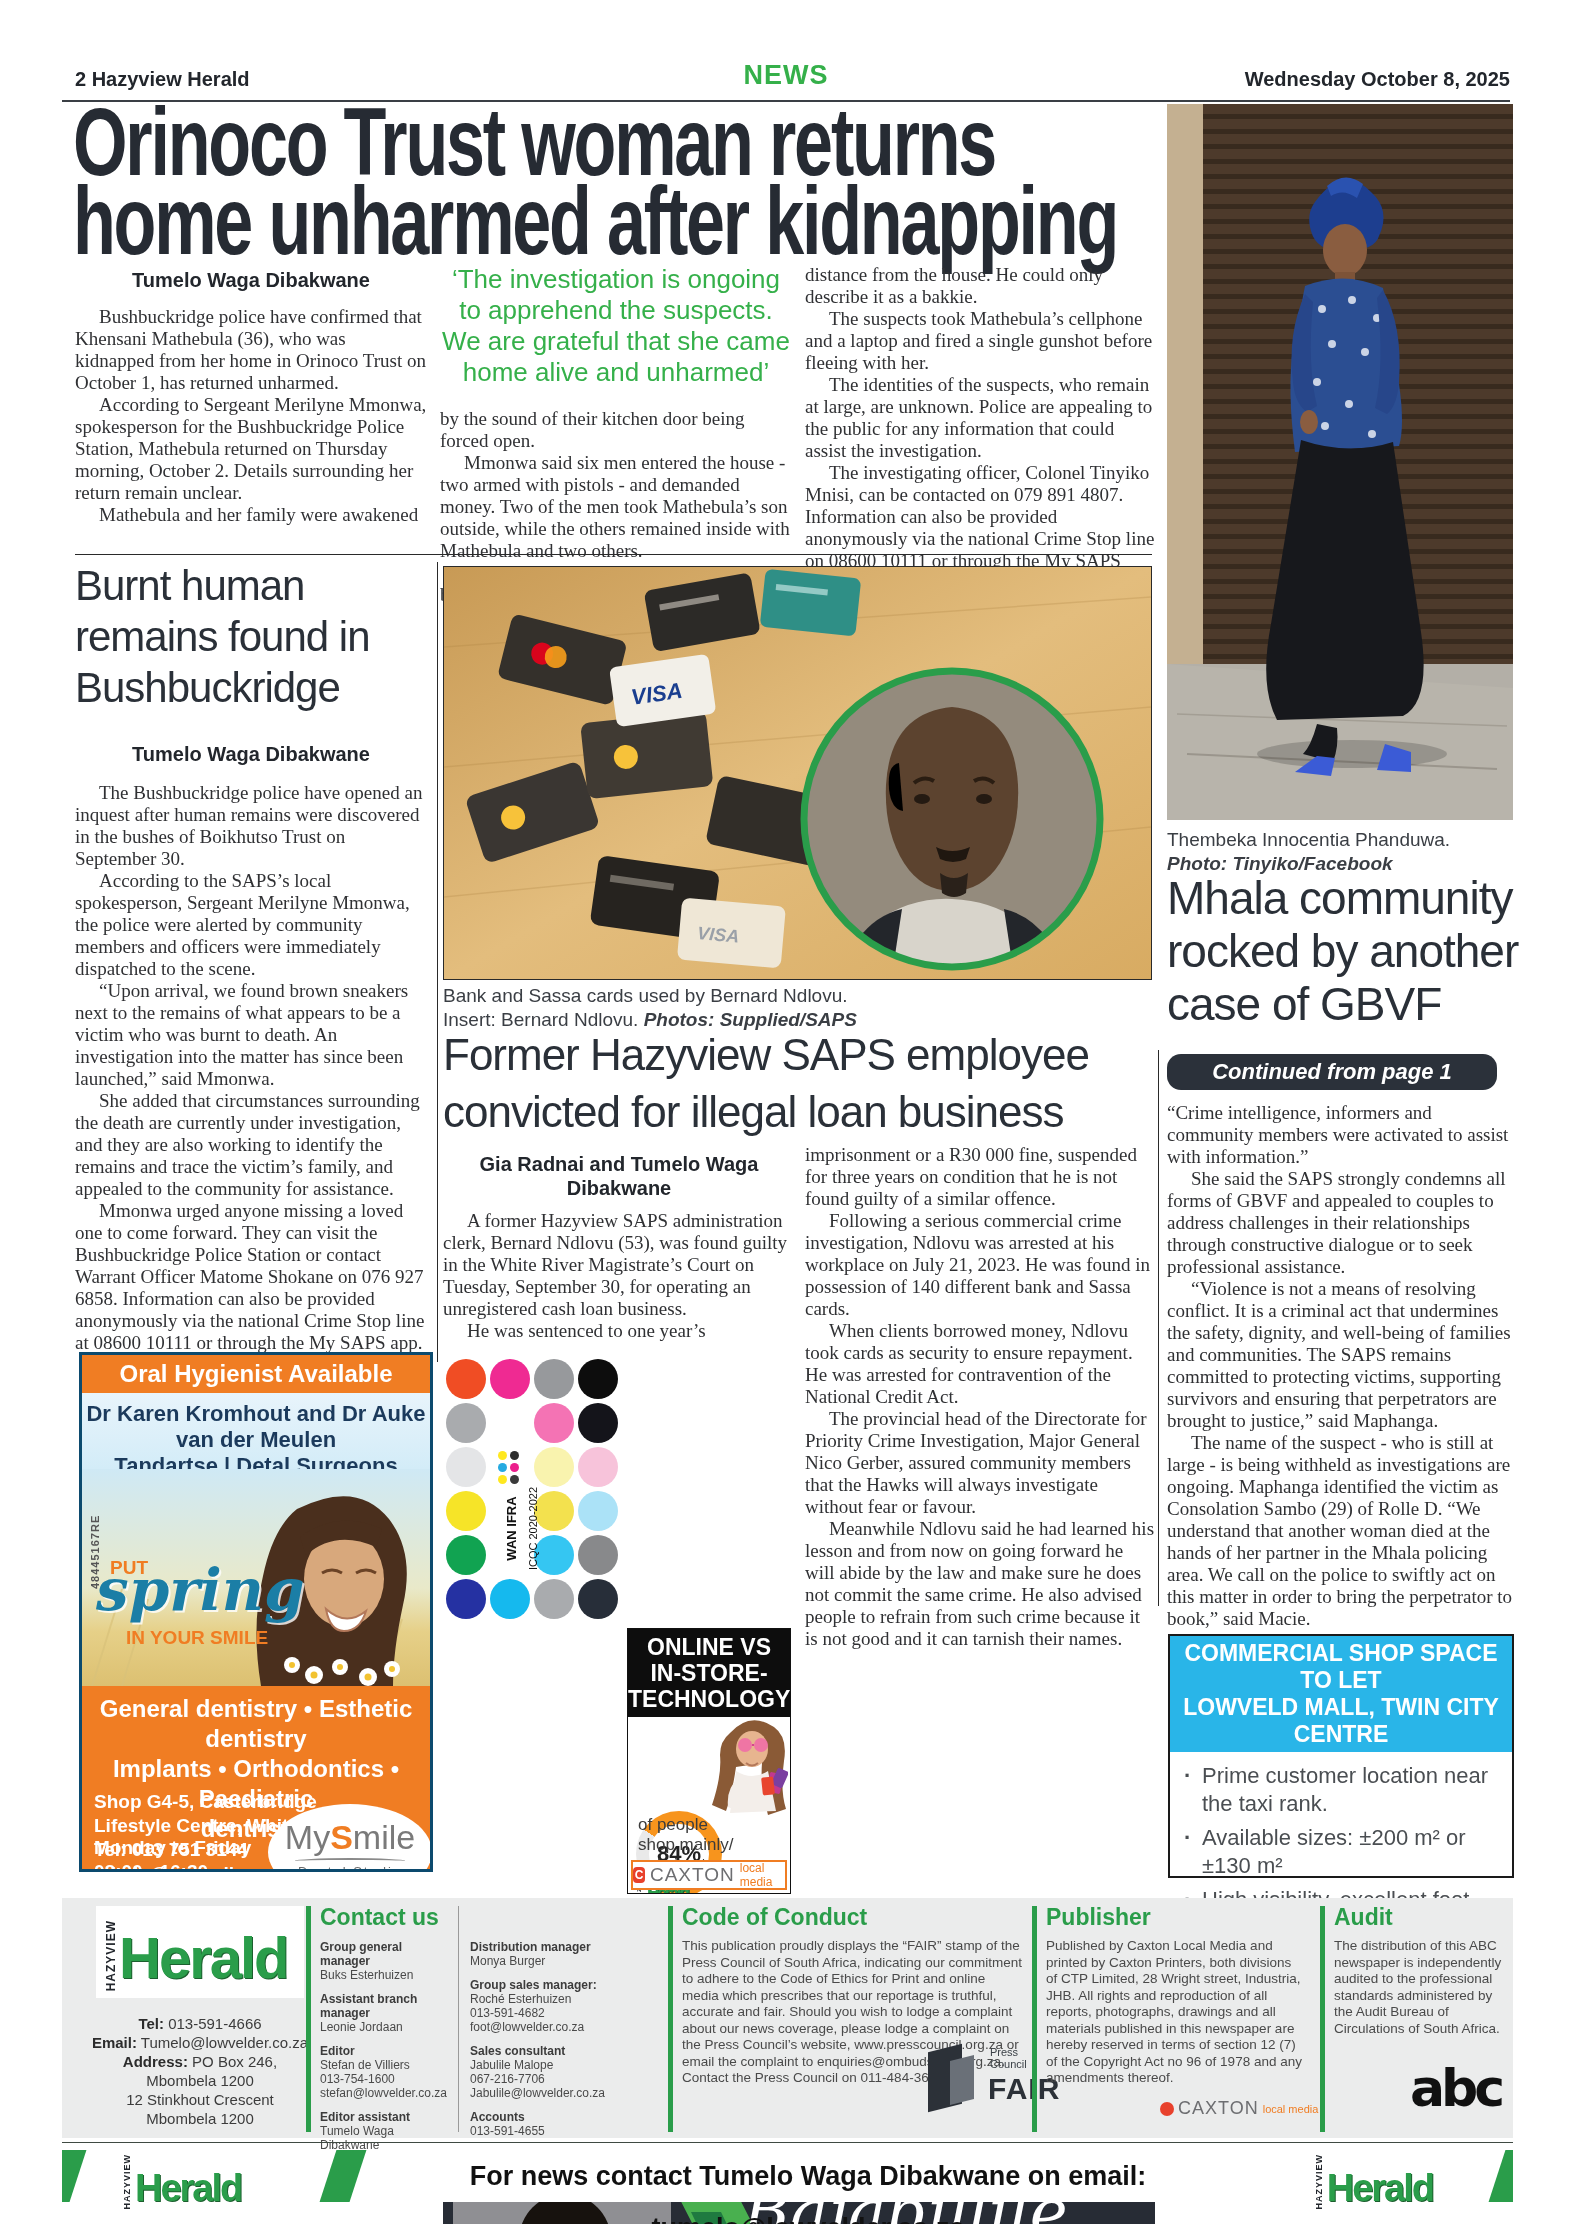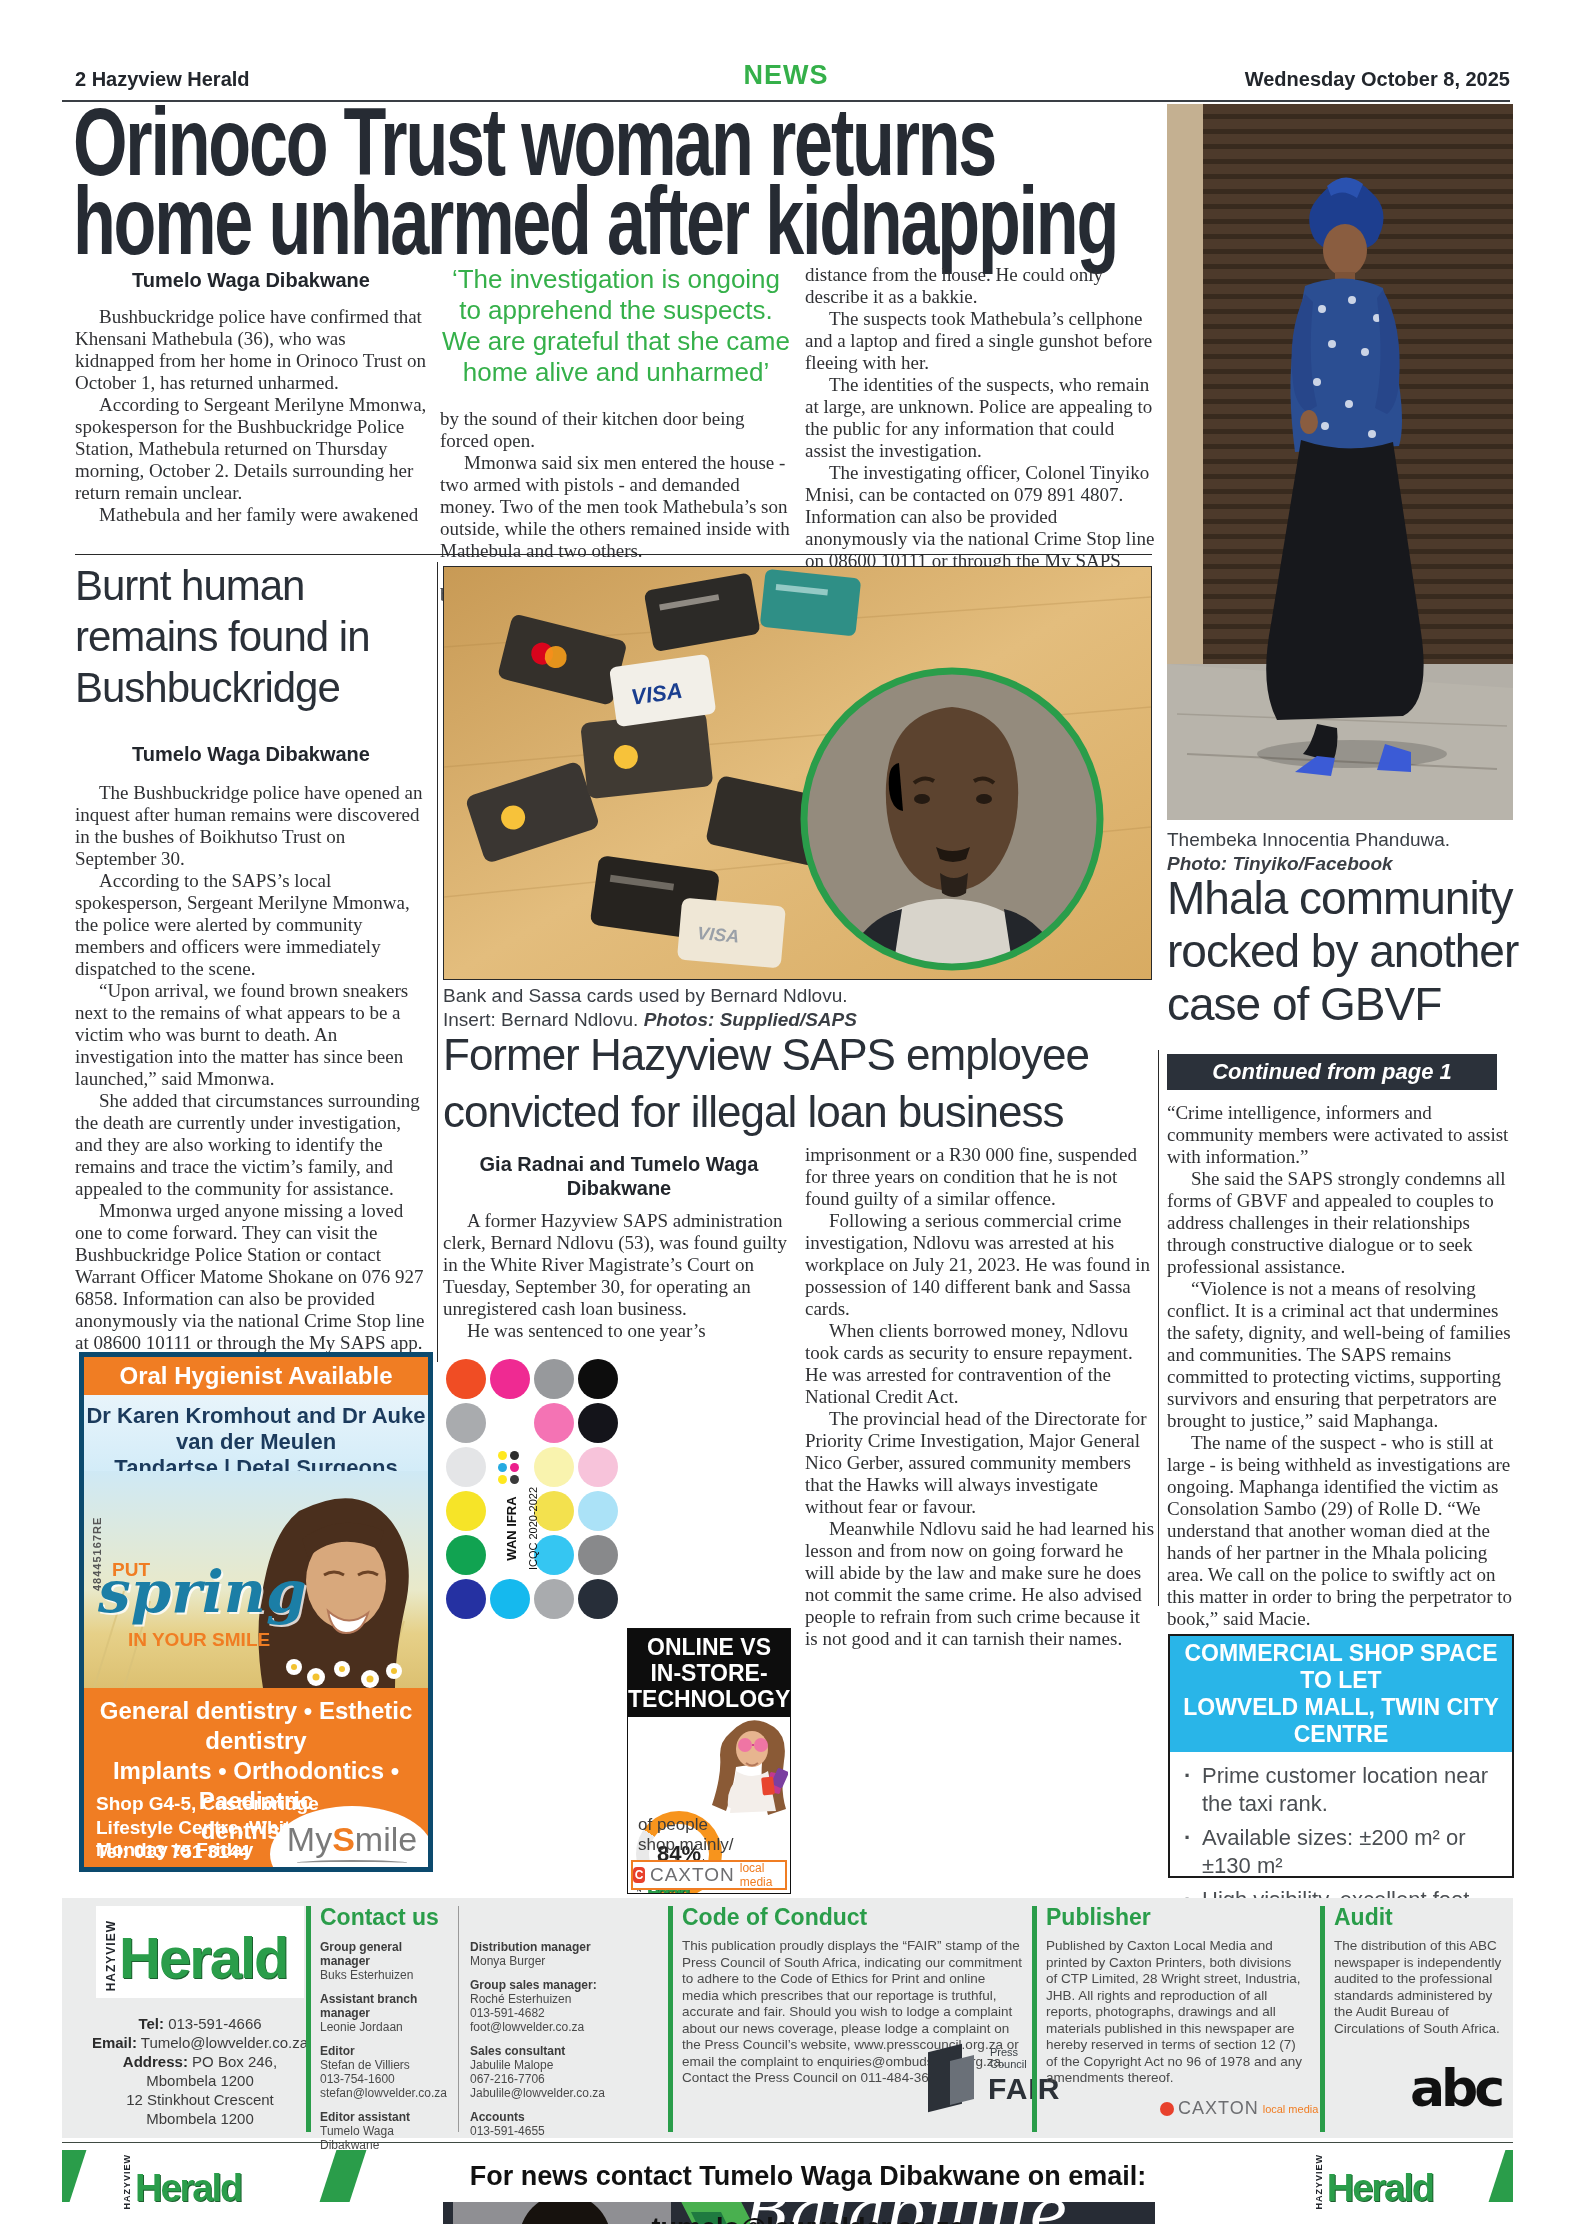--- a/index.html
+++ b/index.html
@@ -16,30 +16,30 @@
   .sec-hl{font:400 42px/51px "Liberation Sans",sans-serif;color:#2a3038;white-space:pre-line;letter-spacing:-1px;}
   .byline{font:bold 20px/24px "Liberation Sans",sans-serif;color:#22262c;text-align:center;white-space:pre-line;}
   
   .bodycol p{margin:0;text-indent:24px;font:19px/22px "Liberation Serif",serif;color:#303134;}
   .cont p:first-child{text-indent:0;}
   .quote{color:#35b04a;font:500 26px/31px "Liberation Sans",sans-serif;text-align:center;}
   .caption{font:19px/24px "Liberation Sans",sans-serif;color:#3a3e44;}
   .caption b i, .credit{font-style:italic;font-weight:bold;}
   .vrule{position:absolute;width:0;border-left:1.5px solid #2a2a2a;}
   .hline{position:absolute;height:0;border-top:1.5px solid #2a2a2a;}
-  .contbar{background:#2b313a;color:#fff;font:bold italic 22px/36px "Liberation Sans",sans-serif;text-align:center;}
+  .contbar{background:#2b313a;color:#fff;font:bold italic 22px/36px "Liberation Sans",sans-serif;text-align:center;border-radius:14px;}
   
   .photo-right{background:repeating-linear-gradient(180deg,#4d3a2b 0 10px,#382a1e 10px 15px);}
   .photo-border{border:1px solid #2a2a2a;box-sizing:border-box;}
   
   .hlogo{display:inline-flex;align-items:flex-end;gap:2px;}
   .hlogo .hz{writing-mode:vertical-rl;transform:rotate(180deg);font:bold 11px/11px "Liberation Sans",sans-serif;color:#22262c;letter-spacing:1px;}
   .hlogo .hw{font-family:"Liberation Sans",sans-serif;font-weight:900;color:#2a9d4a;letter-spacing:-2px;text-shadow:1px 1px 0 #1c5f2e;}
   
-  .dental{border:5px solid #0c4a6e;box-sizing:border-box;background:#fff;overflow:hidden;}
+  .dental{border:3px solid #0c4a6e;box-sizing:border-box;background:#fff;overflow:hidden;}
   .dental .ban{background:#f07d23;color:#fff;font:bold 24px/38px "Liberation Sans",sans-serif;text-align:center;}
   .dental .docs{background:linear-gradient(180deg,#e8f4fb,#d3ecf8);color:#1b3a5c;font:bold 22px/26px "Liberation Sans",sans-serif;text-align:center;padding-top:8px;}
   .dental .photo{position:relative;background:linear-gradient(180deg,#cfe9f5 0%,#e9e9c9 55%,#e6d088 75%,#dcc071 100%);overflow:hidden;}
   .dental .orange{background:#f07d23;color:#fff;}
   .dental .services{font:bold 24px/30px "Liberation Sans",sans-serif;text-align:center;padding-top:8px;white-space:pre-line;}
   .dental .addr{font:bold 19px/24px "Liberation Sans",sans-serif;white-space:pre-line;}
   .dental .hours{font:bold 19px/24px "Liberation Sans",sans-serif;white-space:pre-line;}
   .mysmile{background:#fff;border-radius:50%;text-align:center;}
   .vertref{font:bold 11px/11px "Liberation Sans",sans-serif;color:#555;transform:rotate(-90deg);transform-origin:0 0;letter-spacing:1px;}
   

